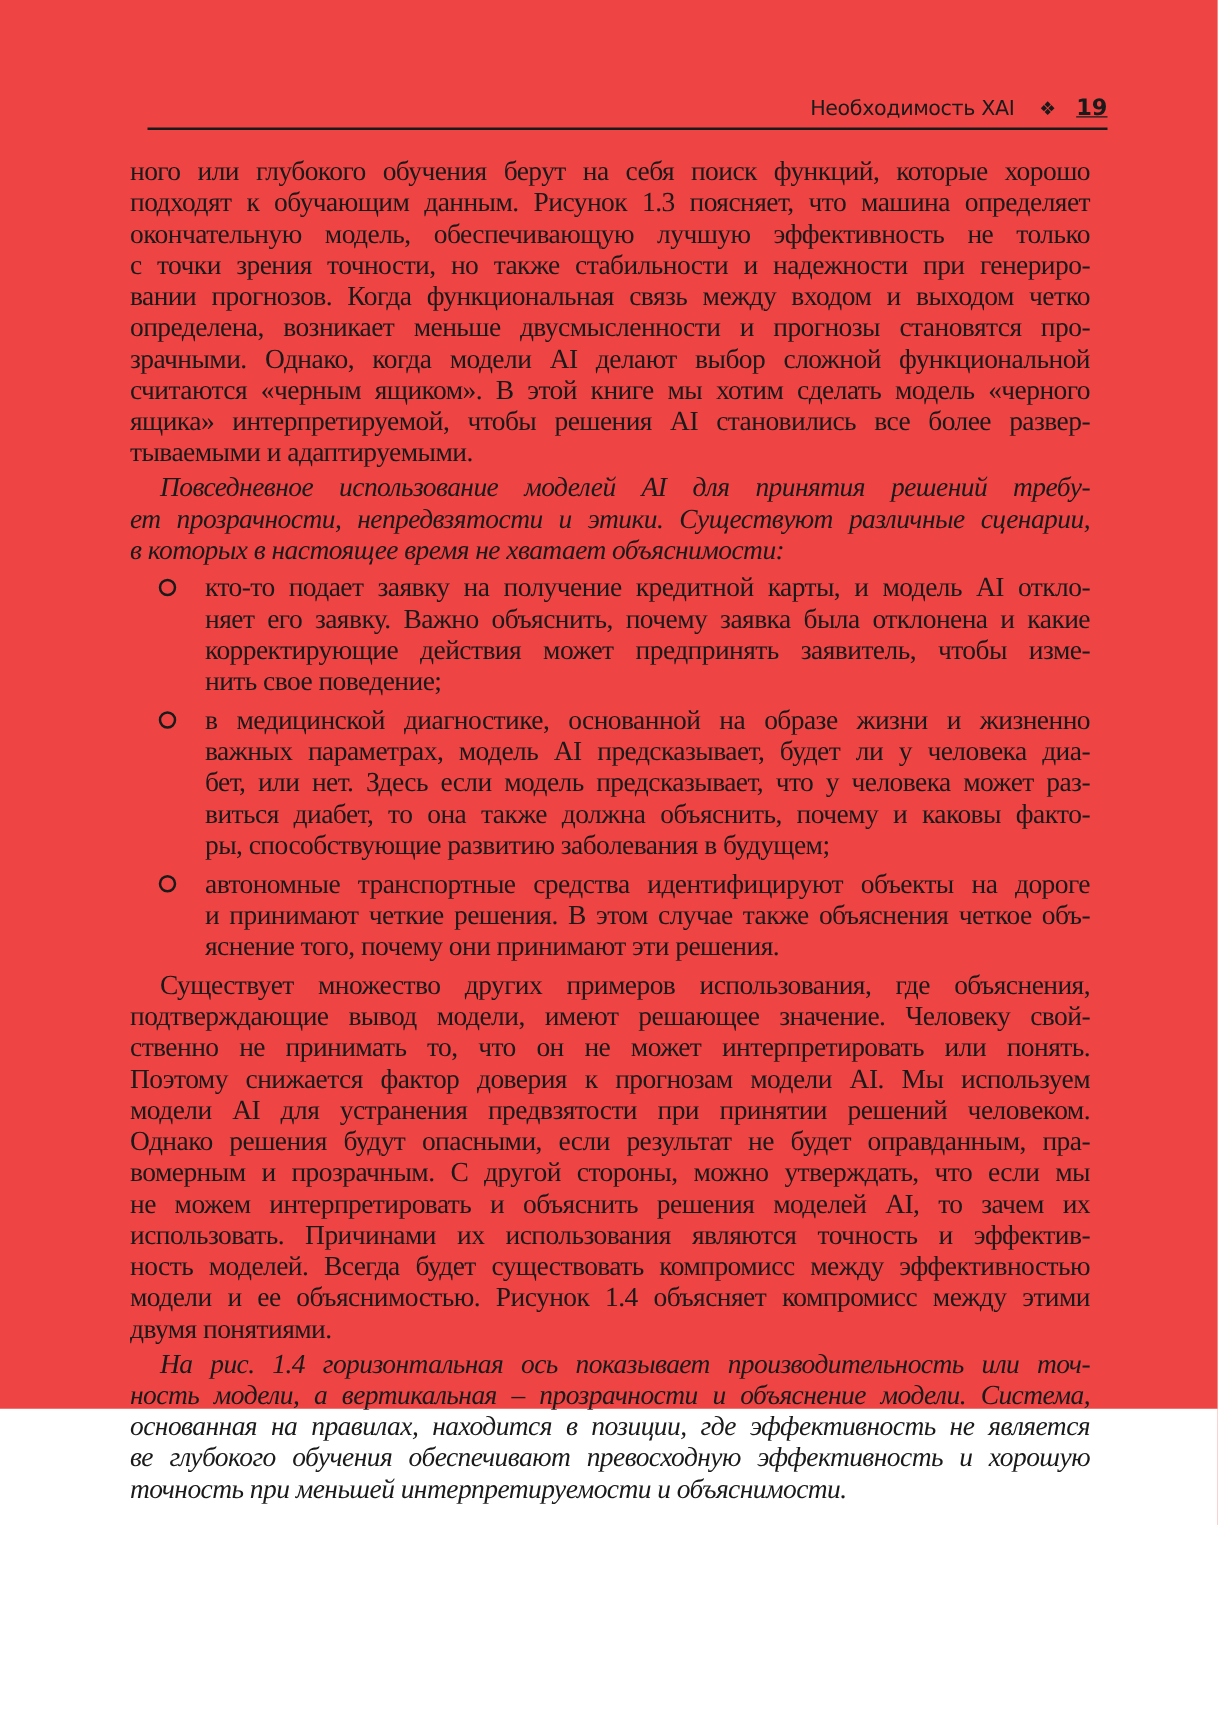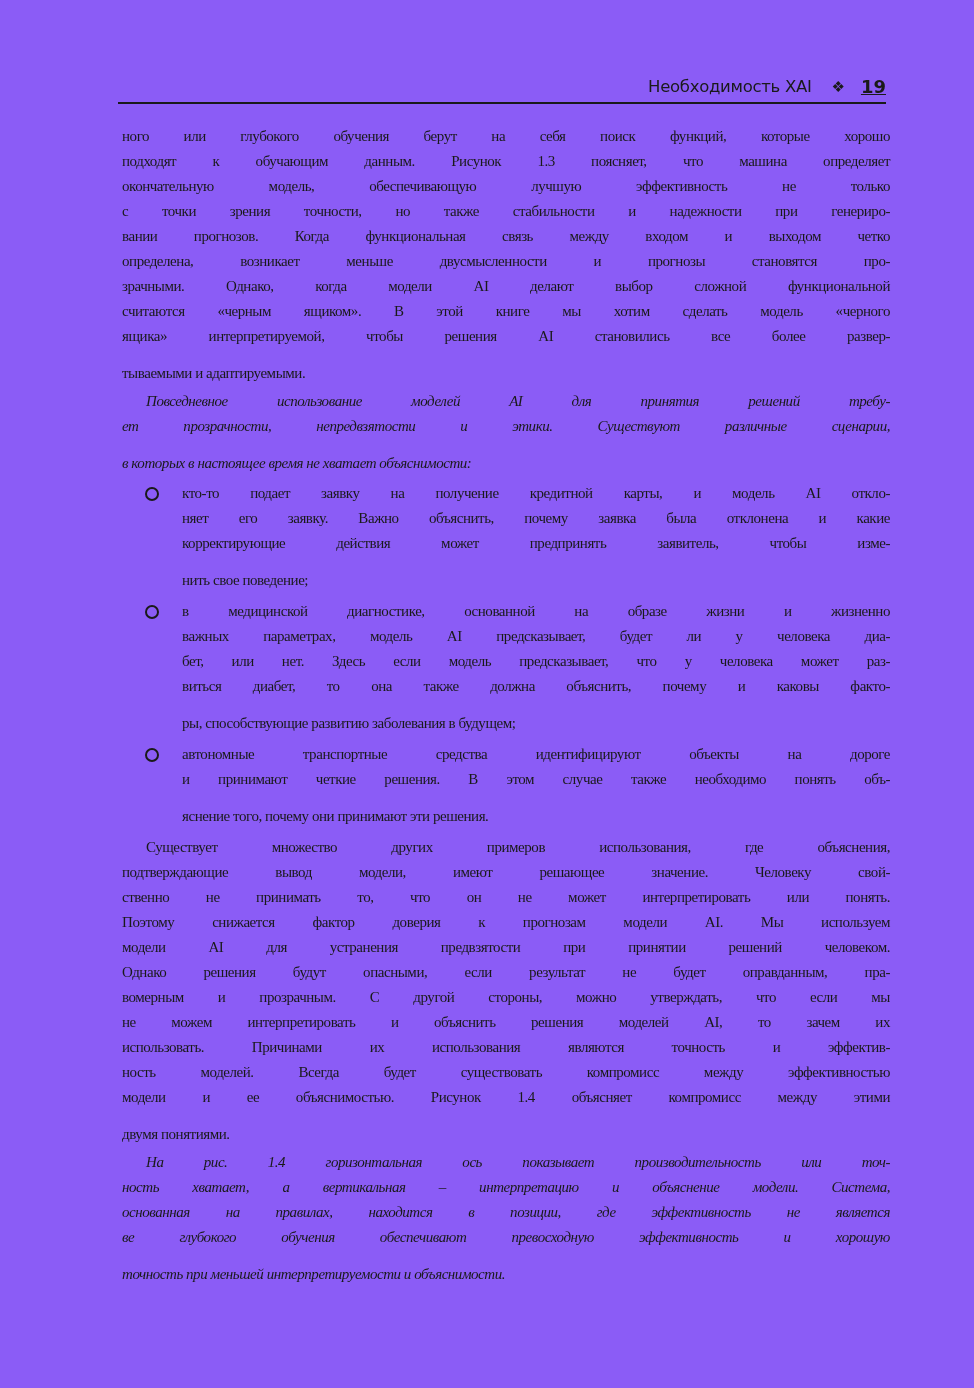--- a/index.html
+++ b/index.html
@@ -1,36 +1,36 @@
 <!DOCTYPE html>
 <html><head>
 <meta charset="utf-8">
 <style>
   html, body { margin: 0; padding: 0; background: #ffffff; }
   body { width: 974px; height: 1388px; position: relative; overflow: hidden; }
-  .page { position: absolute; left: 0; top: 0; width: 974px; height: 1388px; background: #8b5cf6; }
+  .page { position: absolute; left: 0; top: 0; width: 974px; height: 1127px; background: #ef4444; }
   .running-head {
     position: absolute; left: 118px; top: 74px; width: 768px; height: 28px;
     border-bottom: 2px solid #1a1a1a;
     font-family: "DejaVu Sans", sans-serif; color: #1a1a1a;
   }
   .rh-inner { position: absolute; right: 0; top: 2px; display: flex; align-items: center; gap: 0; }
   .rh-title { font-size: 16.5px; letter-spacing: -0.3px; }
   .rh-sep { font-size: 15px; margin: 0 16px 0 20px; }
   .rh-page { font-size: 18px; font-weight: bold; text-decoration: underline; }
   .body-text {
-    position: absolute; left: 122px; top: 124px; width: 768px;
-    font-family: "Liberation Serif", serif; font-size: 15px; color: #1a1a1a;
+    position: absolute; left: 104px; top: 124px; width: 768px;
+    font-family: "Liberation Serif", serif; font-size: 22px; color: #1a1a1a;
     letter-spacing: -0.45px;
   }
   .line {
     display: block; height: 25px; line-height: 25px; white-space: nowrap;
     text-align: justify; text-align-last: justify;
   }
-  .line.last { text-align-last: left; margin-top: 12px; }
+  .line.last { text-align-last: left; }
   .para { margin: 0; }
   .para.gap { margin-top: 3px; font-style: italic; }
   .indent-first .line:first-child { text-indent: 24px; }
   .list { margin: 5px 0 0 0; padding: 0; list-style: none; }
   .list-item { position: relative; padding-left: 60px; margin-bottom: 6px; }
   .bullet {
     position: absolute; left: 23px; top: 6px; width: 10px; height: 10px;
     border: 2.5px solid #1a1a1a; border-radius: 50%;
   }
   .after-list { margin-top: 6px; }
@@ -81,21 +81,21 @@
         <span class="bullet"></span>
         <span class="line">в медицинской диагностике, основанной на образе жизни и жизненно</span>
         <span class="line">важных параметрах, модель AI предсказывает, будет ли у человека диа-</span>
         <span class="line">бет, или нет. Здесь если модель предсказывает, что у человека может раз-</span>
         <span class="line">виться диабет, то она также должна объяснить, почему и каковы факто-</span>
         <span class="line last">ры, способствующие развитию заболевания в будущем;</span>
       </li>
       <li class="list-item">
         <span class="bullet"></span>
         <span class="line">автономные транспортные средства идентифицируют объекты на дороге</span>
-        <span class="line">и принимают четкие решения. В этом случае также необходимо понять объ-</span>
+        <span class="line">и принимают четкие решения. В этом случае также объяснения четкое объ-</span>
         <span class="line last">яснение того, почему они принимают эти решения.</span>
       </li>
     </ul>
 
     <div class="para after-list indent-first">
       <span class="line">Существует множество других примеров использования, где объяснения,</span>
       <span class="line">подтверждающие вывод модели, имеют решающее значение. Человеку свой-</span>
       <span class="line">ственно не принимать то, что он не может интерпретировать или понять.</span>
       <span class="line">Поэтому снижается фактор доверия к прогнозам модели AI. Мы используем</span>
       <span class="line">модели AI для устранения предвзятости при принятии решений человеком.</span>
@@ -103,20 +103,20 @@
       <span class="line">вомерным и прозрачным. С другой стороны, можно утверждать, что если мы</span>
       <span class="line">не можем интерпретировать и объяснить решения моделей AI, то зачем их</span>
       <span class="line">использовать. Причинами их использования являются точность и эффектив-</span>
       <span class="line">ность моделей. Всегда будет существовать компромисс между эффективностью</span>
       <span class="line">модели и ее объяснимостью. Рисунок 1.4 объясняет компромисс между этими</span>
       <span class="line last">двумя понятиями.</span>
     </div>
 
     <div class="para gap indent-first">
       <span class="line">На рис. 1.4 горизонтальная ось показывает производительность или точ-</span>
-      <span class="line">ность хватает, а вертикальная – интерпретацию и объяснение модели. Система,</span>
+      <span class="line">ность модели, а вертикальная – прозрачности и объяснение модели. Система,</span>
       <span class="line">основанная на правилах, находится в позиции, где эффективность не является</span>
       <span class="line">ве глубокого обучения обеспечивают превосходную эффективность и хорошую</span>
       <span class="line last">точность при меньшей интерпретируемости и объяснимости.</span>
     </div>
 
   </div>
 </div>
 
 </body></html>

